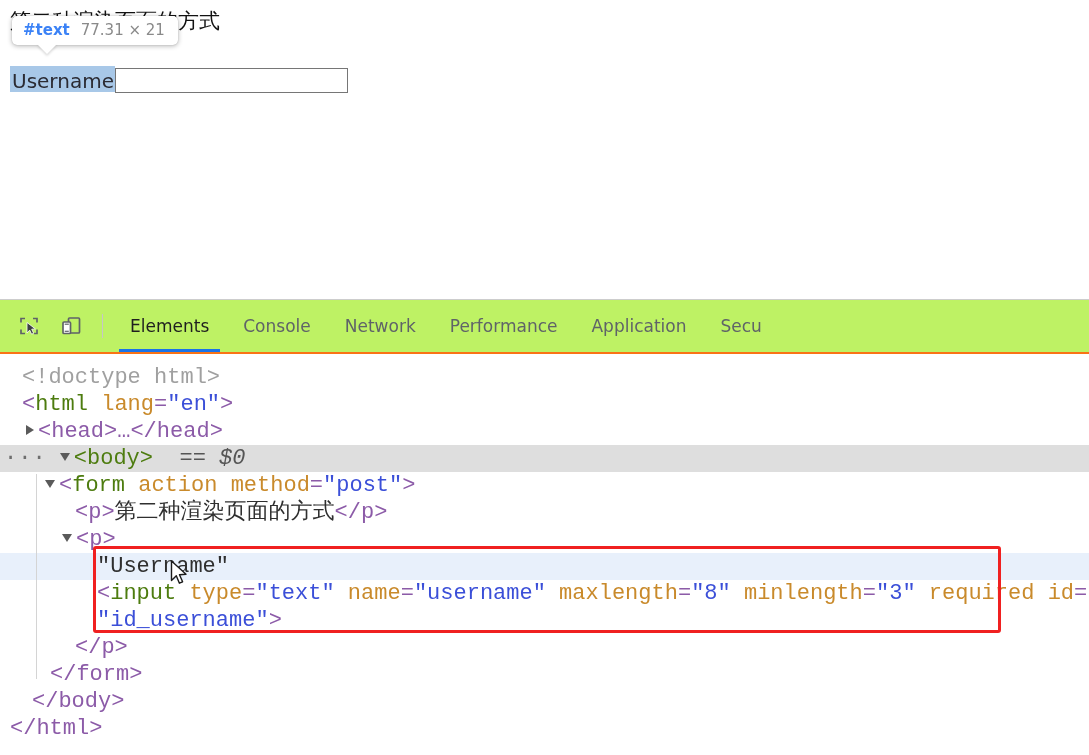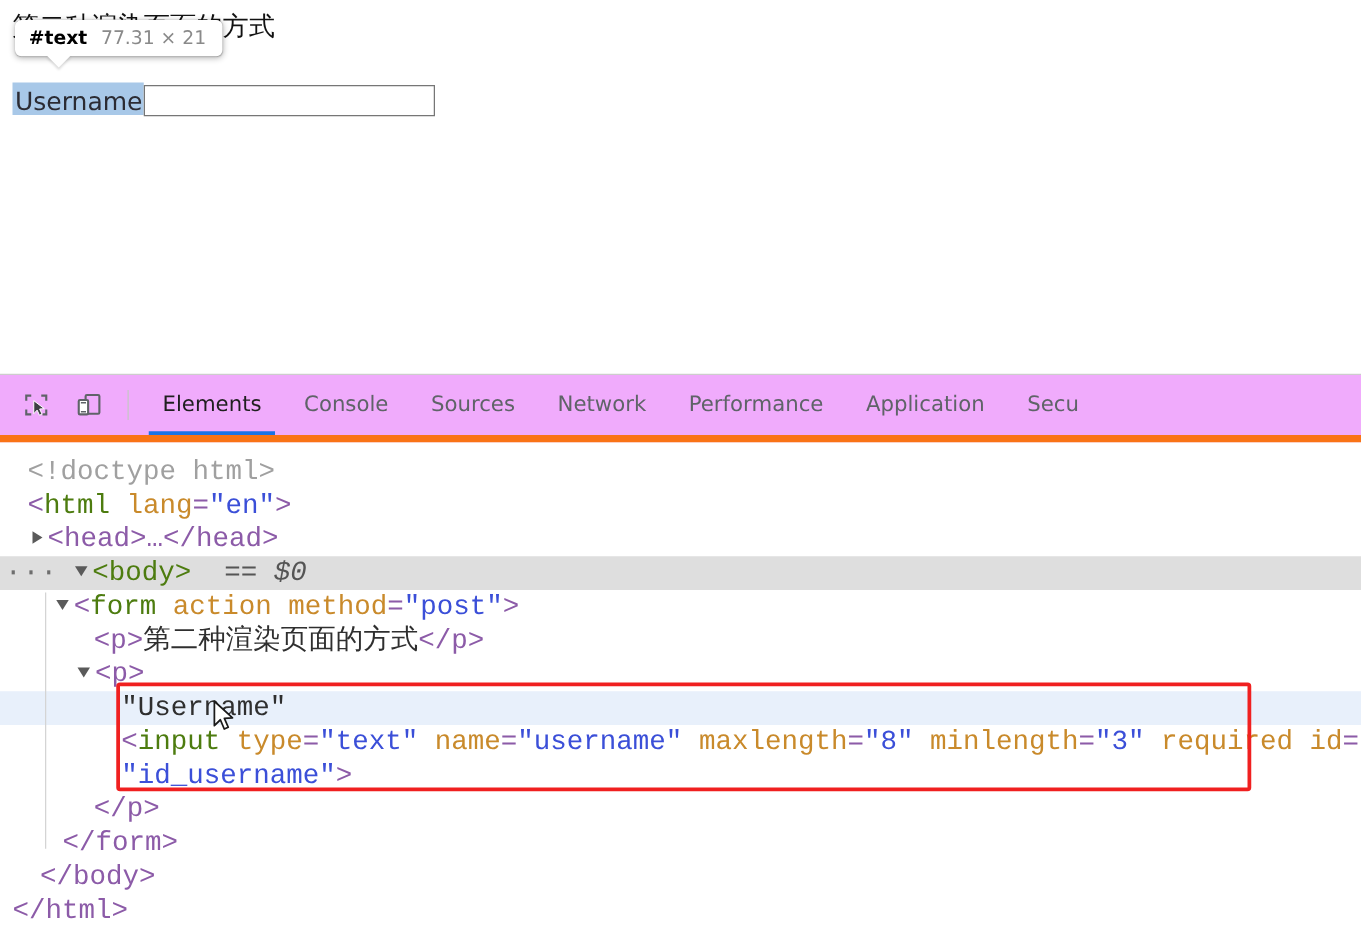--- a/index.html
+++ b/index.html
@@ -81,21 +81,21 @@
     border-radius: 5px;
     box-shadow: 0 1px 5px rgba(0,0,0,0.30), 0 0 1px rgba(0,0,0,0.25);
     padding: 5px 13px 6px 11px;
     display: flex;
     align-items: baseline;
     gap: 11px;
     white-space: nowrap;
     z-index: 30;
   }
   #inspector-tooltip .tt-tag {
-    color: #000000;
+    color: #3b82f6;
     font-family: "DejaVu Sans", sans-serif;
     font-size: 15px;
     font-weight: bold;
   }
   #inspector-tooltip .tt-dims {
     color: #8a8a8a;
     font-family: "DejaVu Sans", sans-serif;
     font-size: 15px;
     font-weight: normal;
   }
@@ -118,22 +118,22 @@
     width: 1089px;
     height: 456px;
     background: #ffffff;
     border-top: 1px solid #cdcdcd;
     box-sizing: border-box;
   }
 
   #devtools-toolbar {
     position: relative;
     height: 54px;
-    background: #f0abfc;
-    border-bottom: 6px solid #f97316;
+    background: #bef264;
+    border-bottom: 2px solid #f97316;
     display: flex;
     align-items: center;
     box-sizing: border-box;
   }
 
   .tb-icon-btn {
     width: 34px;
     height: 34px;
     margin-left: 8px;
     display: flex;
@@ -313,23 +313,20 @@
     <div class="tb-sep"></div>
 
     <div id="tab-strip">
       <div class="dt-tab active">
         <span>Elements</span>
       </div>
       <div class="dt-tab">
         <span>Console</span>
       </div>
       <div class="dt-tab">
-        <span>Sources</span>
-      </div>
-      <div class="dt-tab">
         <span>Network</span>
       </div>
       <div class="dt-tab">
         <span>Performance</span>
       </div>
       <div class="dt-tab">
         <span>Application</span>
       </div>
       <div class="dt-tab">
         <span>Secu</span>

